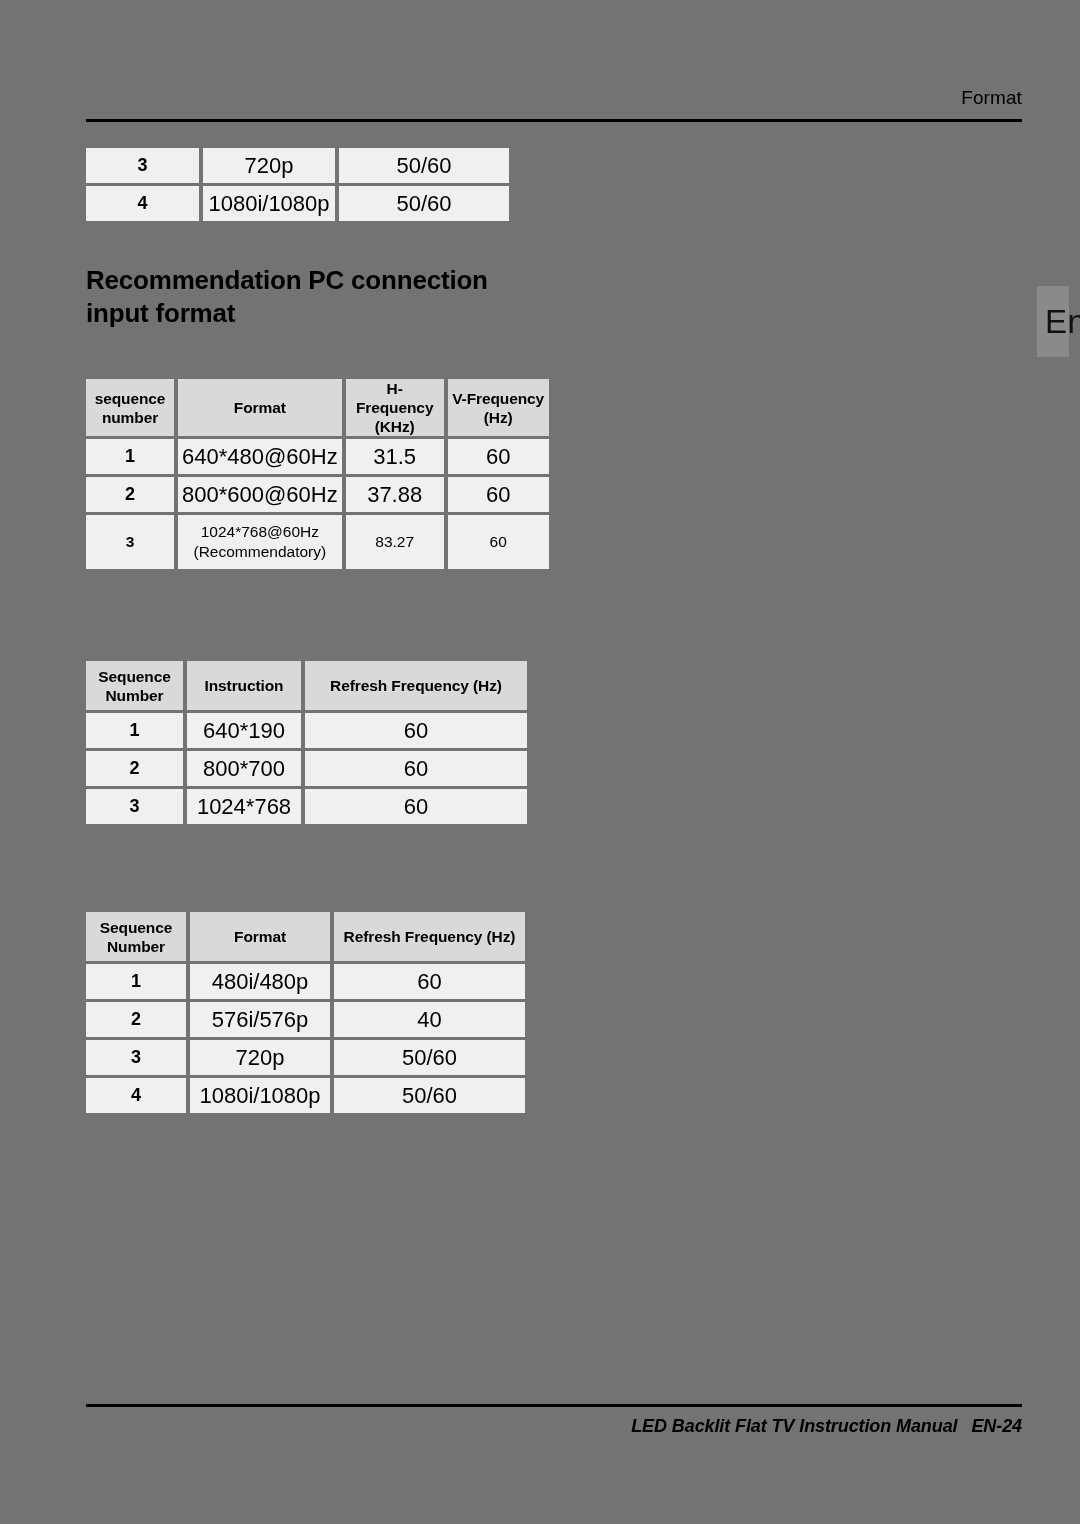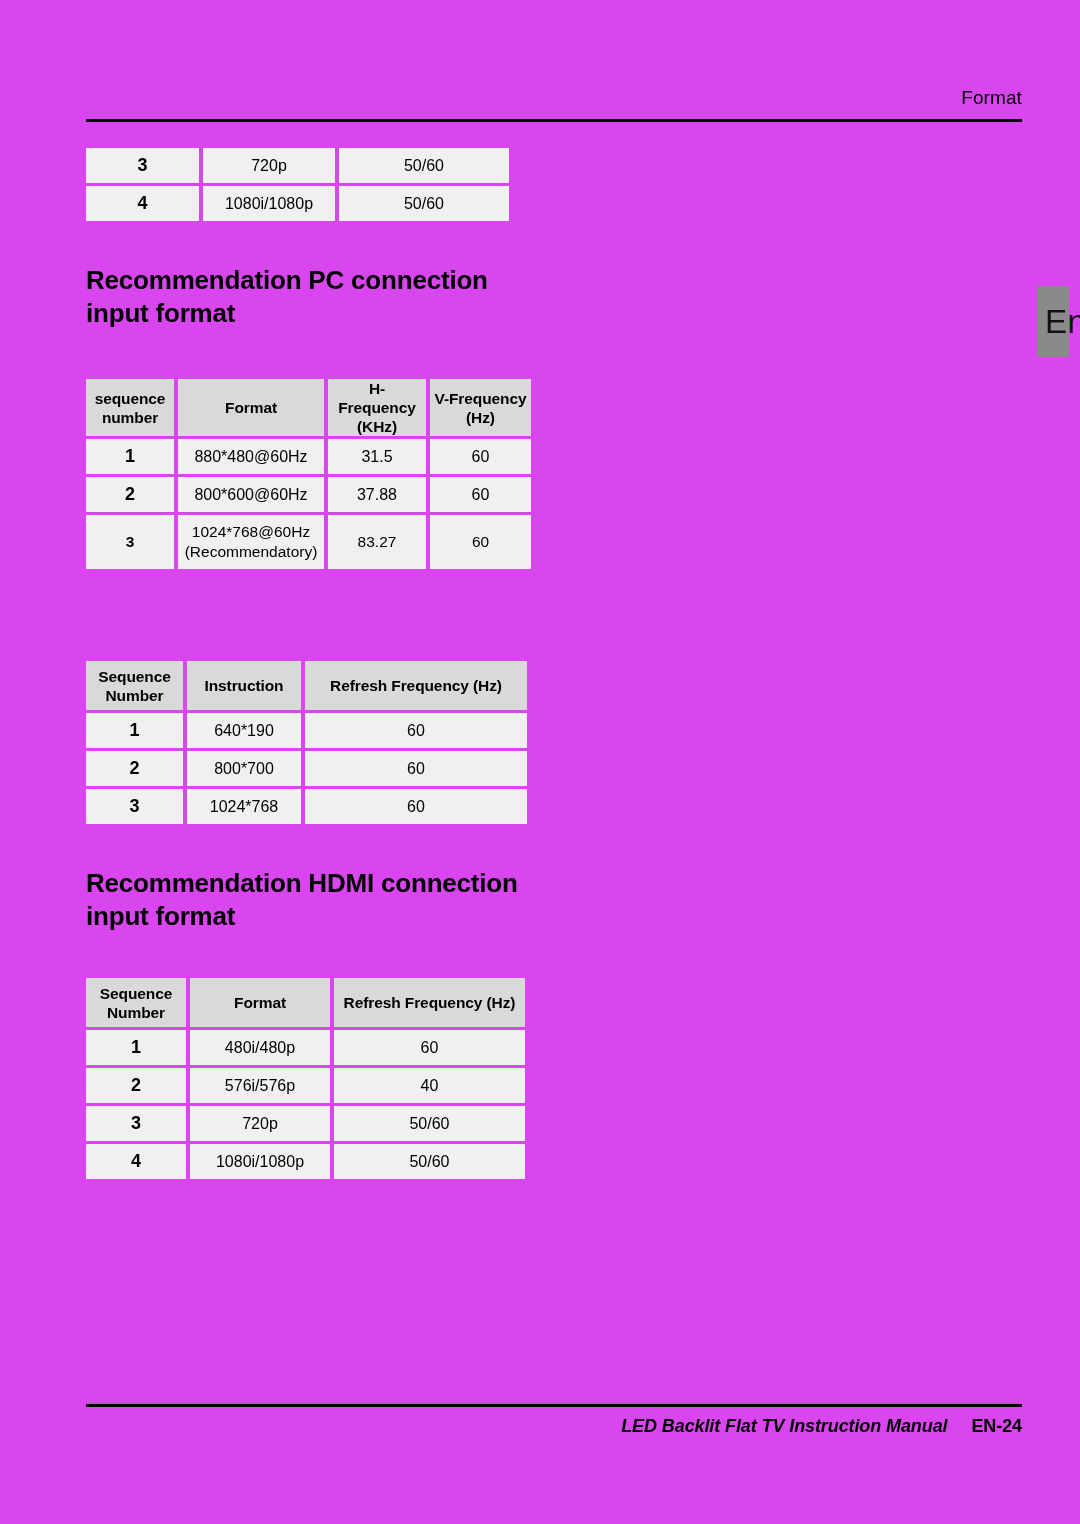--- a/index.html
+++ b/index.html
@@ -15,21 +15,21 @@
     font-family: "Liberation Sans", "DejaVu Sans", sans-serif;
     color: #000000;
     position: relative;
     overflow: hidden;
   }
 
   .page {
     position: relative;
     width: 1080px;
     height: 1524px;
-    background: #d946ef;
+    background: #737373;
   }
 
   
   .page-header {
     position: absolute;
     left: 86px;
     top: 86px;
     width: 936px;
     height: 36px;
   }
@@ -102,21 +102,21 @@
   table.spec th {
     background: #d9d9d9;
     font-weight: bold;
     font-size: 15.5px;
     line-height: 19px;
     height: 49px;
     letter-spacing: -0.1px;
   }
   table.spec td {
     background: #f0f0f0;
-    font-size: 16px;
+    font-size: 22px;
     line-height: 23px;
     height: 35px;
     font-weight: normal;
   }
   table.spec td.idx {
     font-weight: bold;
     font-size: 18px;
   }
   table.spec td.two-line {
     font-size: 15.5px;
@@ -165,22 +165,23 @@
     text-align: right;
     font-size: 18px;
     line-height: 26px;
   }
   .footer-title {
     font-style: italic;
     font-weight: bold;
     letter-spacing: -0.1px;
   }
   .footer-page {
-    font-weight: bold;
-    margin-left: 24px;
+    font-style: italic;
+    font-weight: bold;
+    margin-left: 14px;
     letter-spacing: -0.1px;
   }
 </style>
 </head>
 <body>
 
 <div class="page">
 
   <div class="page-header">
     <span class="header-label">Format</span>
@@ -238,21 +239,21 @@
           </th>
           <th>
             <span>V-Frequency</span><br>
             <span>(Hz)</span>
           </th>
         </tr>
       </thead>
       <tbody>
         <tr>
           <td class="idx">1</td>
-          <td>880*480@60Hz</td>
+          <td>640*480@60Hz</td>
           <td>31.5</td>
           <td>60</td>
         </tr>
         <tr>
           <td class="idx">2</td>
           <td>800*600@60Hz</td>
           <td>37.88</td>
           <td>60</td>
         </tr>
         <tr>
@@ -305,21 +306,20 @@
         <tr>
           <td class="idx">3</td>
           <td>1024*768</td>
           <td>60</td>
         </tr>
       </tbody>
     </table>
 
     <div class="gap-after-dvitbl"></div>
 
-    <h2 class="section-title">Recommendation HDMI connection input format</h2>
     <div class="gap-title-hdmi"></div>
 
     <table class="spec tbl-hdmi">
       <colgroup>
           <col class="c1">
           <col class="c2">
           <col class="c3">
         </colgroup>
       <thead>
         <tr>

